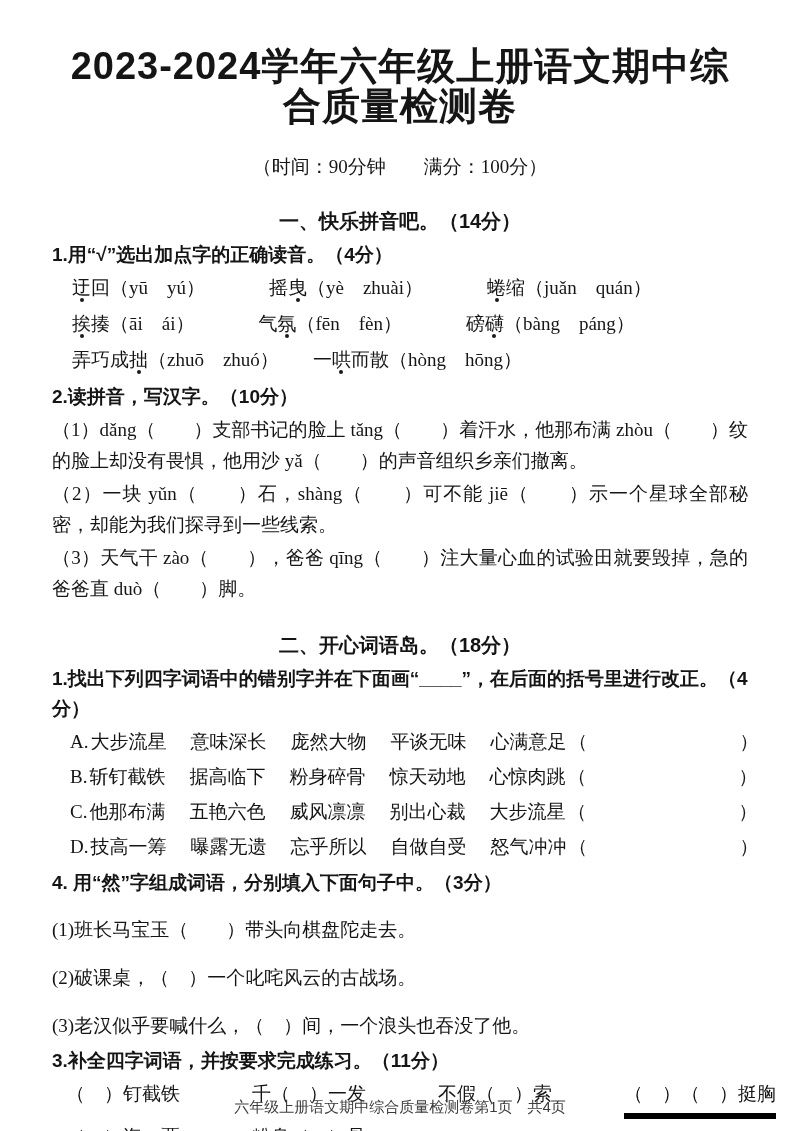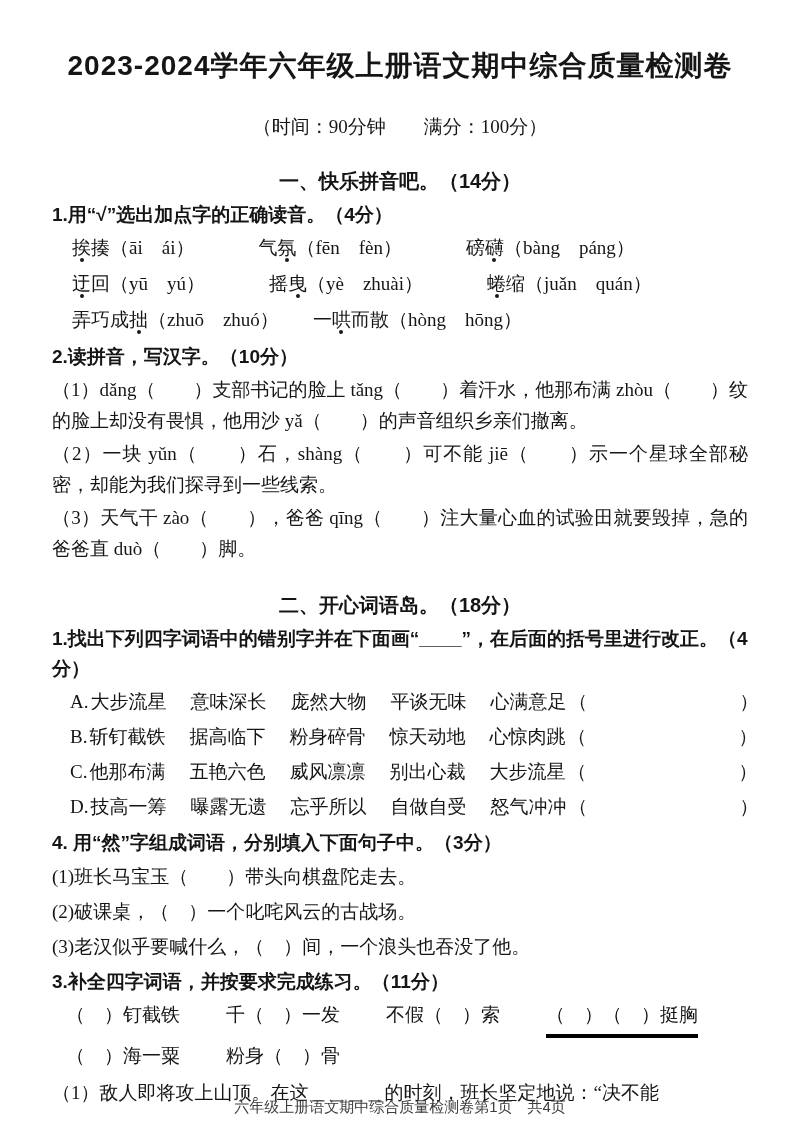--- a/index.html
+++ b/index.html
@@ -12,21 +12,21 @@
     padding:0 52px;
     overflow:hidden;
     color:#151515;
     font-family:"Liberation Serif","DejaVu Serif",serif;
     font-size:19px;
   }
   .title {
     margin:46px 0 0 0;
     font-family:"Liberation Sans","DejaVu Sans",sans-serif;
     font-weight:bold;
-    font-size:28px;
+    font-size:38px;
     line-height:40px;
     text-align:center;
     letter-spacing:1px;
   }
   .subtitle { margin-top:28px; text-align:center; font-size:19px; line-height:26px; }
   .sec-h {
     margin-top:26px;
     font-family:"Liberation Sans","DejaVu Sans",sans-serif;
     font-weight:bold; font-size:20px; line-height:30px;text-align:center;
   }
@@ -42,50 +42,50 @@
   .dotchar::after {
     content:""; position:absolute; left:50%; bottom:-4px;
     transform:translateX(-50%);
     width:4px; height:4px; border-radius:50%; background:#1a1a1a;
   }
   .para { margin:2px 0 0 0; line-height:31px; text-align:justify; }
   .idrow { display:flex; padding-left:18px; line-height:35px; white-space:nowrap; }
   .idrow .lbl { margin-right:2px; }
   .idrow .word { margin-right:24px; }
   .idrow .word.lastw { margin-right:2px; }
-  .fillrow { display:flex; gap:46px; padding-left:14px; line-height:36px; white-space:nowrap; }
-  .ul { border-bottom:4px solid #000000; padding-bottom:1px; }
-  .sub-item { margin:3px 0 0 0; line-height:32px; }
+  .fillrow { display:flex; gap:72px; padding-left:14px; line-height:36px; white-space:nowrap; }
+  .ul { border-bottom:6px solid #000000; padding-bottom:1px; }
+  .sub-item { margin:16px 0 0 0; line-height:32px; }
   .footer {
     position:absolute; left:0; right:0; bottom:14px;
     text-align:center; font-size:15px; color:#3c3c3c;
     font-family:"Liberation Sans","DejaVu Sans",sans-serif;
   }
 </style>
 </head>
 <body>
 
 <div class="page">
 
   <h1 class="title">2023-2024学年六年级上册语文期中综合质量检测卷</h1>
   <div class="subtitle">（时间：90分钟　　满分：100分）</div>
 
   <div class="sec-h">一、快乐拼音吧。（14分）</div>
 
   <div class="q-h">1.用“√”选出加点字的正确读音。（4分）</div>
 
   <div class="pyrow">
+    <span class="pitem"><span></span><span class="dotchar">迂</span><span>回</span><span class="py">（yū　yú）</span></span>
+    <span class="pitem"><span>摇</span><span class="dotchar">曳</span><span></span><span class="py">（yè　zhuài）</span></span>
+    <span class="pitem"><span></span><span class="dotchar">蜷</span><span>缩</span><span class="py">（juǎn　quán）</span></span>
+  </div>
+  <div class="pyrow">
     <span class="pitem"><span></span><span class="dotchar">挨</span><span>揍</span><span class="py">（āi　ái）</span></span>
     <span class="pitem"><span>气</span><span class="dotchar">氛</span><span></span><span class="py">（fēn　fèn）</span></span>
     <span class="pitem"><span>磅</span><span class="dotchar">礴</span><span></span><span class="py">（bàng　páng）</span></span>
-  </div>
-  <div class="pyrow">
-    <span class="pitem"><span></span><span class="dotchar">迂</span><span>回</span><span class="py">（yū　yú）</span></span>
-    <span class="pitem"><span>摇</span><span class="dotchar">曳</span><span></span><span class="py">（yè　zhuài）</span></span>
-    <span class="pitem"><span></span><span class="dotchar">蜷</span><span>缩</span><span class="py">（juǎn　quán）</span></span>
   </div>
   <div class="pyrow narrow">
     <span class="pitem"><span>弄巧成</span><span class="dotchar">拙</span><span></span><span class="py">（zhuō　zhuó）</span></span>
     <span class="pitem"><span>一</span><span class="dotchar">哄</span><span>而散</span><span class="py">（hòng　hōng）</span></span>
   </div>
 
   <div class="q-h">2.读拼音，写汉字。（10分）</div>
   <p class="para">（1）dǎng（　　）支部书记的脸上 tǎng（　　）着汗水，他那布满 zhòu（　　）纹的脸上却没有畏惧，他用沙 yǎ（　　）的声音组织乡亲们撤离。</p>
   <p class="para">（2）一块 yǔn（　　）石，shàng（　　）可不能 jiē（　　）示一个星球全部秘密，却能为我们探寻到一些线索。</p>
   <p class="para">（3）天气干 zào（　　），爸爸 qīng（　　）注大量心血的试验田就要毁掉，急的爸爸直 duò（　　）脚。</p>

